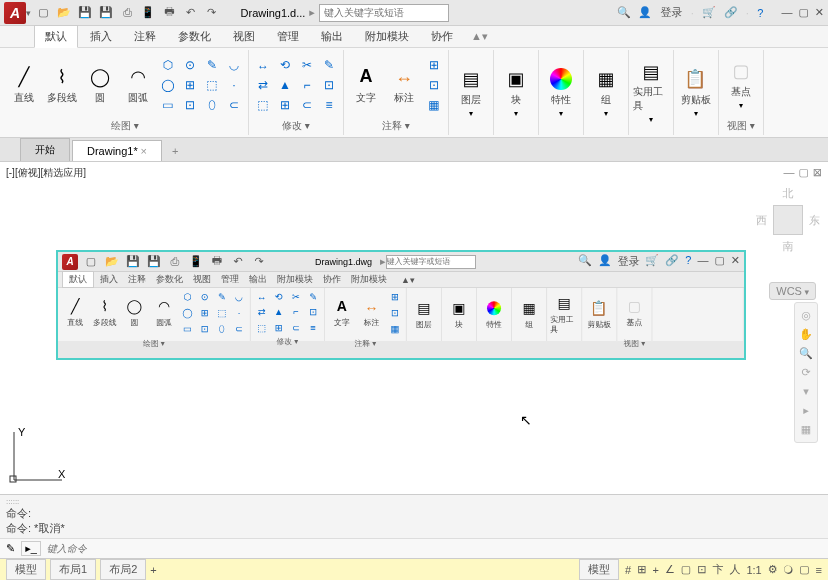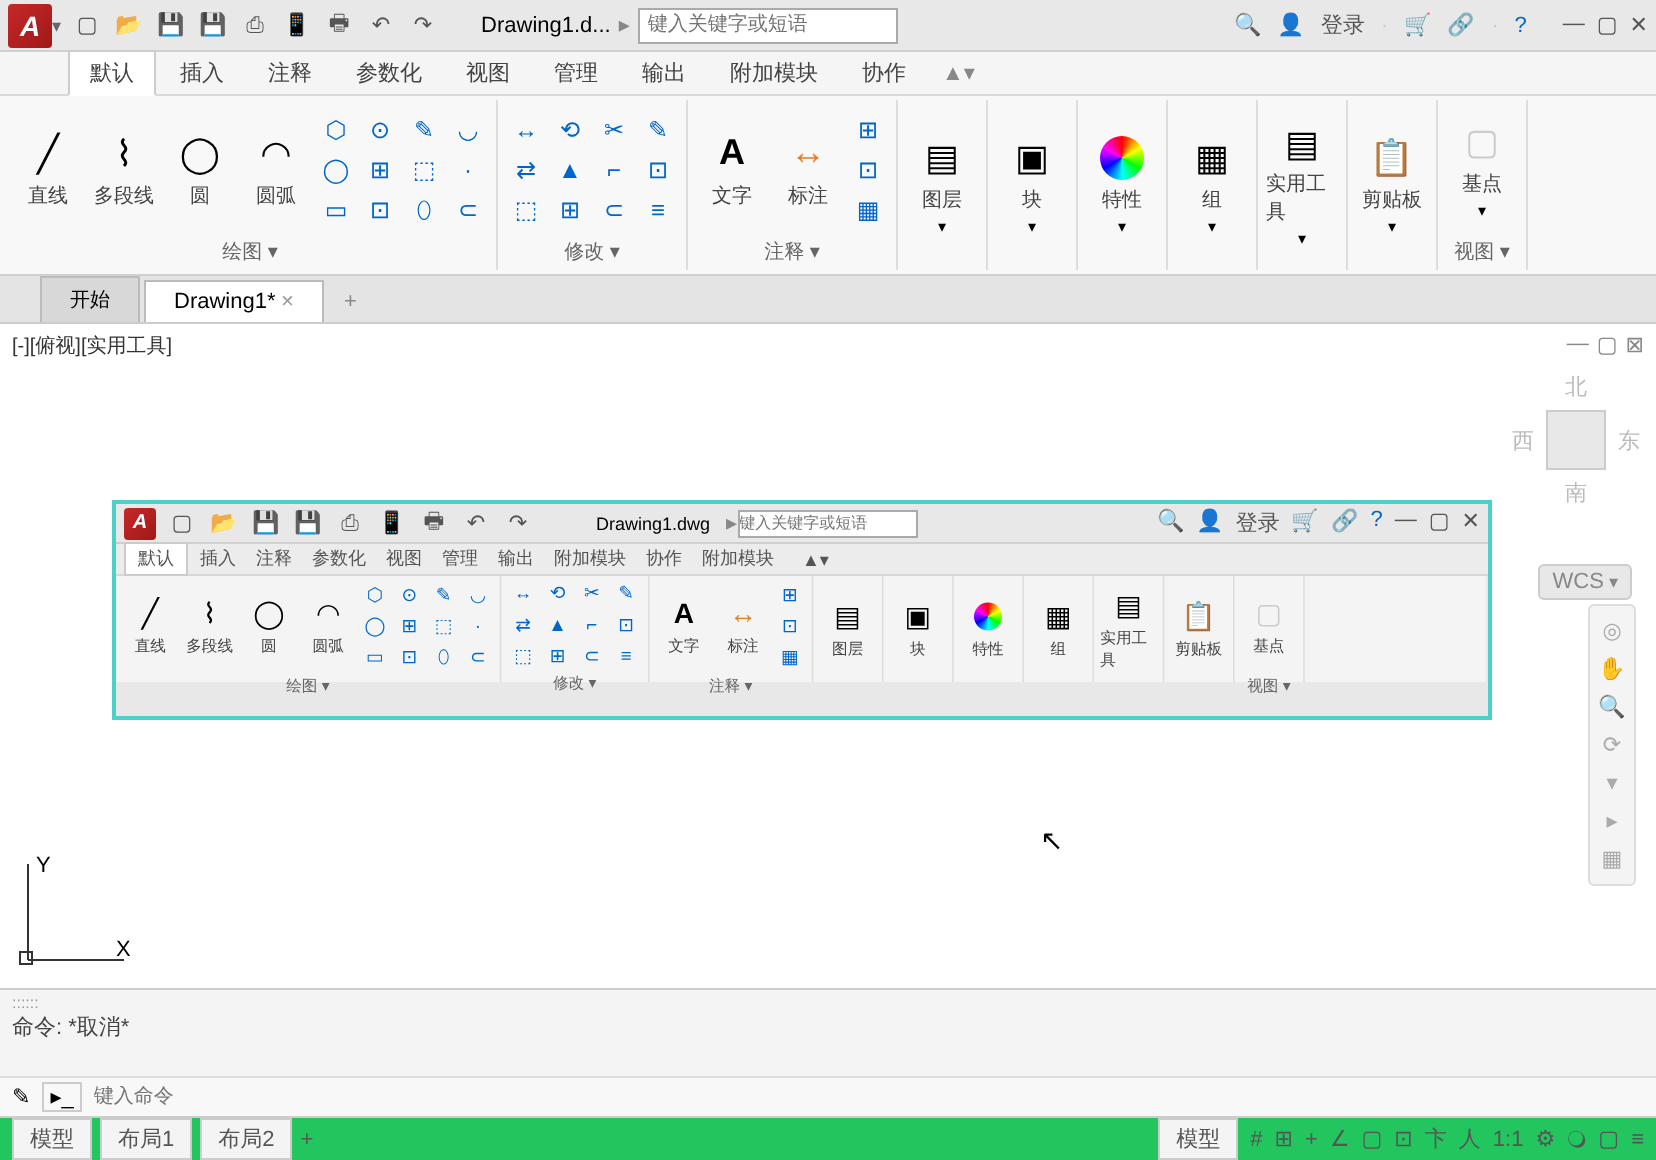--- a/index.html
+++ b/index.html
@@ -40,22 +40,22 @@
 .inset{position:absolute;top:88px;left:56px;width:690px;height:110px;border:2px solid #4dd0c8;background:#e8e8e8}
 .inset .titlebar{height:20px}
 .inset .menubar{height:18px;padding-left:4px;font-size:9px}
 .inset .menubar span{padding:0 4px;color:#555;font-size:9px}
 .inset .ribbonmini{height:68px;background:#f4f4f4;display:flex}
 .ucs{position:absolute;bottom:8px;left:8px;width:60px;height:60px}
 .ucs line{stroke:#333;stroke-width:1}
 .cursor{position:absolute;top:250px;left:520px;font-size:14px;color:#000}
 .cmdarea{height:44px;background:#f4f4f4;border-top:1px solid #ccc;padding:2px 6px;font-size:10px;color:#444}
 .cmdline{height:20px;background:#f8f8f8;border-top:1px solid #ddd;display:flex;align-items:center;padding:0 6px;gap:6px}
-.cmdline input{flex:1;border:none;background:transparent;color:#999;font-size:10px}
-.statusbar{height:22px;background:#22c55e;border-top:1px solid #ccc;display:flex;align-items:center;padding:0 6px;gap:4px;font-size:10px;color:#555}
+.cmdline input{flex:1;border:none;background:transparent;font-style:italic;color:#999;font-size:10px}
+.statusbar{height:22px;background:#fef9c3;border-top:1px solid #ccc;display:flex;align-items:center;padding:0 6px;gap:4px;font-size:10px;color:#555}
 .statusbar .tab{padding:2px 8px;border:1px solid #ccc;background:#f4f4f4;cursor:pointer}
 .statusbar .right{margin-left:auto;display:flex;gap:6px;align-items:center}
 .colorwheel{width:22px;height:22px;border-radius:50%;background:conic-gradient(red,yellow,lime,cyan,blue,magenta,red)}
 </style>
 </head>
 <body>
 
 <div class="titlebar">
   <div class="app-icon">A</div>
   <span style="font-size:9px;color:#666">▾</span>
@@ -246,21 +246,21 @@
     </div>
 </div>
 
 <div class="doctabs">
   <div class="doctab">开始</div>
   <div class="doctab active"><span>Drawing1*</span> <span style="color:#999">×</span></div>
   <div class="doctab-add">+</div>
 </div>
 
 <div class="viewport">
-  <div class="vp-label">[-][俯视][实用工具]</div>
+  <div class="vp-label">[-][俯视][精选应用]</div>
   <div class="vp-controls">
     <span>—</span>
     <span>▢</span>
     <span>⊠</span>
   </div>
   <div class="nav-cube">
     <span>北</span>
     <div style="display:flex;align-items:center;gap:2px">
         <span>西</span>
         <div class="cube"></div>
@@ -286,21 +286,21 @@
           <div class="qat-btn">▢</div>
           <div class="qat-btn">📂</div>
           <div class="qat-btn">💾</div>
           <div class="qat-btn">💾</div>
           <div class="qat-btn">⎙</div>
           <div class="qat-btn">📱</div>
           <div class="qat-btn">🖶</div>
           <div class="qat-btn">↶</div>
           <div class="qat-btn">↷</div>
         </div>
-      <span style="margin-left:30px;font-size:9px">Drawing1.dwg</span>
+      <span style="margin-left:47px;font-size:9px">Drawing1.dwg</span>
       <span style="margin-left:8px;color:#888">▸</span>
       <input style="width: 90px; height: 14px; font-size: 8px; border: 1px solid rgb(170, 170, 170);" placeholder="键入关键字或短语">
       <div style="margin-left:auto;display:flex;gap:6px;font-size:9px;color:#555">
           <span>🔍</span>
           <span>👤</span>
           <span>登录</span>
           <span style="color:#06c">🛒</span>
           <span style="color:#06c">🔗</span>
           <span style="color:#06c">?</span>
           <span>—</span>
@@ -461,20 +461,21 @@
       <line x1="6" y1="54" x2="54" y2="54"></line>
       <text x="10" y="10" font-size="10">Y</text>
       <text x="50" y="52" font-size="10">X</text>
       <rect x="2" y="50" width="6" height="6" fill="none" stroke="#333"></rect>
     </svg>
   <div class="cursor">↖</div>
 </div>
 
 <div class="cmdarea">
   <div style="color:#999;font-size:8px">::::::</div>
+  <div>命令:</div>
   <div>命令: *取消*</div>
 </div>
 <div class="cmdline">
   <span>✎</span>
   <span style="border:1px solid #ccc;padding:0 3px">▸_</span>
   <input placeholder="键入命令" style="">
 </div>
 
 <div class="statusbar">
   <div class="tab">模型</div>

